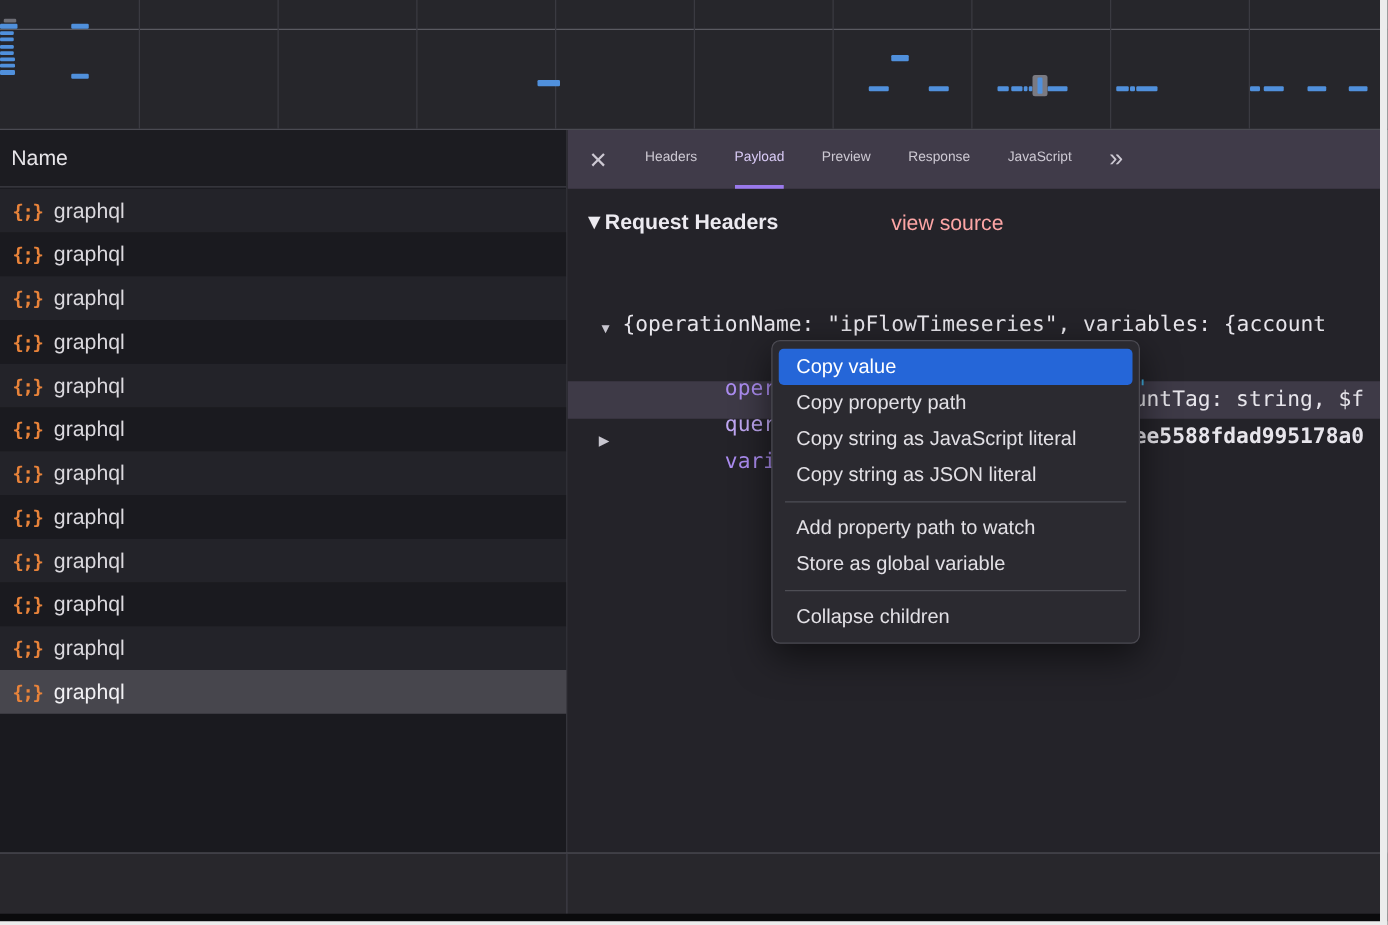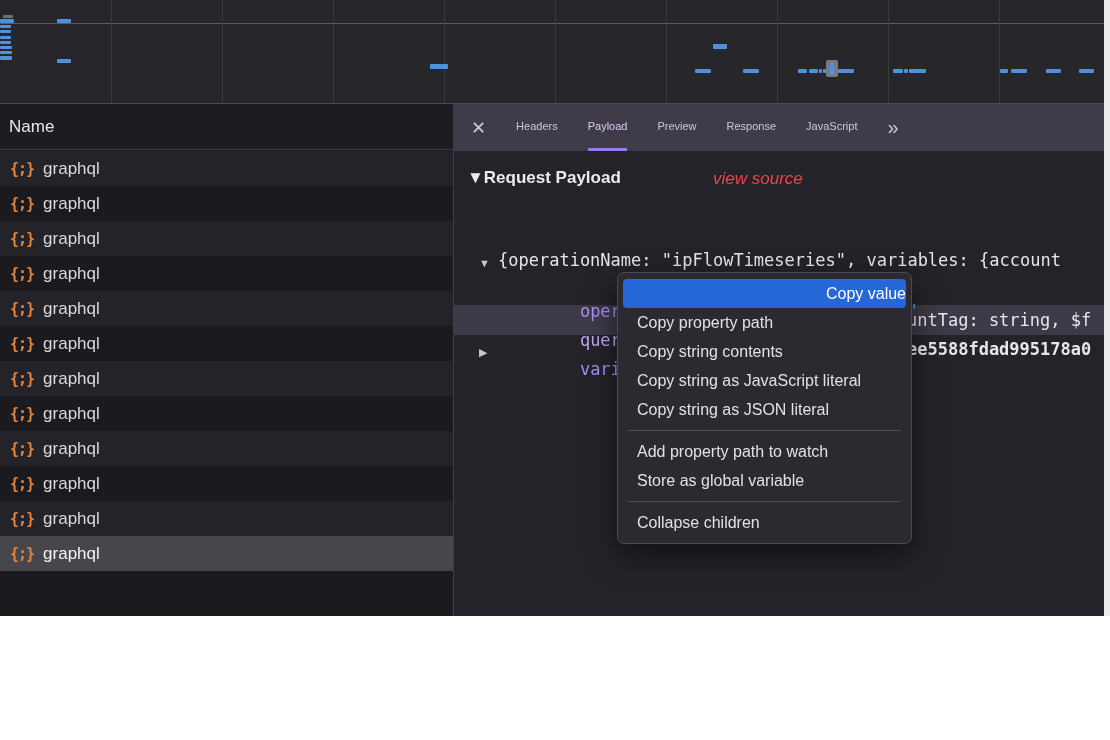--- a/index.html
+++ b/index.html
@@ -1,16 +1,16 @@
 <!DOCTYPE html>
 <html><head>
 <meta charset="utf-8">
 <style>
   html,body{margin:0;padding:0;background:#ffffff;}
-  #app{position:relative;width:1110px;height:616px;background:#26262b;overflow:hidden;
+  #app{position:relative;width:1110px;height:740px;background:#26262b;overflow:hidden;
        font-family:"Liberation Sans",sans-serif;-webkit-font-smoothing:antialiased;}
   
   #overview{position:absolute;left:0;top:0;width:1110px;height:103px;background:#26262b;border-bottom:1px solid #4a4a52;}
   .gridline{position:absolute;top:0;width:1px;height:103px;background:#3a3a41;}
   #overview-hline{position:absolute;left:0;top:23px;width:1110px;height:1px;background:#5a5a61;}
   .ov-bar{position:absolute;border-radius:1px;}
   #ov-marker{position:absolute;background:#7a7a82;border-radius:2px;}
   #ov-marker-inner{position:absolute;border-radius:1px;}
   
   #name-panel{position:absolute;left:0;top:104px;width:453px;height:578px;background:#1a1a1f;border-right:1px solid #3e3e46;}
@@ -24,32 +24,32 @@
   .json-icon{font-family:"DejaVu Sans Mono",monospace;font-weight:bold;font-size:15px;color:#e8833a;letter-spacing:-1px;}
   
   #detail-panel{position:absolute;left:454px;top:104px;width:650px;height:578px;background:#242329;overflow:hidden;}
   #tabbar{position:absolute;left:0;top:0;width:100%;height:47px;background:#403b49;display:flex;align-items:center;gap:30px;padding-left:17px;box-sizing:border-box;}
   #close-x{font-size:18px;color:#cdc9d3;cursor:pointer;}
   .tab{font-size:11px;color:#cdc9d3;height:47px;line-height:44px;box-sizing:border-box;border-bottom:3px solid transparent;cursor:pointer;}
   .tab.active{color:#d9cbf6;border-bottom-color:#9a79ec;}
   #tab-overflow{font-size:20px;color:#cdc9d3;letter-spacing:-2px;cursor:pointer;}
   #payload{position:absolute;left:0;top:47px;width:100%;height:531px;}
   #section-hdr{position:absolute;left:13px;top:17px;font-size:17px;font-weight:bold;color:#eceaf0;}
-  #view-source{position:absolute;left:259px;top:18px;font-size:17px;color:#ef4444;cursor:pointer;font-style:italic;}
+  #view-source{position:absolute;left:259px;top:18px;font-size:17px;color:#fca5a5;cursor:pointer;}
   .code{font-family:"DejaVu Sans Mono",monospace;font-size:17px;white-space:pre;}
   .tree-marker{position:absolute;font-size:11px;color:#c8c6cf;}
   .k{color:#ab8cf0;}
   .v-str{color:#41b2e5;}
   .v-plain{color:#e7e5eb;}
   #query-strip{position:absolute;left:0;top:154px;width:100%;height:30px;background:#3e3a47;}
   
   #context-menu{position:absolute;left:617px;top:272px;width:293px;background:#2b2a30;border:1px solid #4b4a52;border-radius:7px;
                 box-shadow:0 10px 30px rgba(0,0,0,.55);padding:6px 0;z-index:50;}
   .menu-item{height:29px;line-height:29px;padding-left:19px;font-size:16px;color:#e2e0e5;cursor:pointer;}
-  .menu-item.highlighted{margin:0 5px;padding-left:14px;border-radius:4px;background:#2566d8;color:#ffffff;text-align:right;}
+  .menu-item.highlighted{margin:0 5px;padding-left:14px;border-radius:4px;background:#2566d8;color:#ffffff;}
   .menu-sep{height:1px;background:#4e4e55;margin:6px 10px;}
   
   #footer-divider{position:absolute;left:0;top:682px;width:1110px;height:1px;background:#56565e;}
   #footer{position:absolute;left:0;top:683px;width:1110px;height:48px;background:#28272c;}
   #footer-vline{position:absolute;left:453px;top:0;width:1px;height:48px;background:#3e3e46;}
   #bottom-black{position:absolute;left:0;top:731px;width:1110px;height:6px;background:#0a0a0c;}
   #bottom-white{position:absolute;left:0;top:737px;width:1110px;height:3px;background:#ececec;}
   #right-white{position:absolute;left:1104px;top:0;width:6px;height:740px;background:#ececec;z-index:60;}
 </style>
 </head>
@@ -163,21 +163,21 @@
           <span class="tab">Response</span>
           <span class="tab">JavaScript</span>
         </span>
       <span id="tab-overflow">»</span>
     </div>
 
     <div id="payload">
       <div id="query-strip"></div>
 
       <div id="section-hdr">
-        <span>▼</span><span>Request Payload</span>
+        <span>▼</span><span>Request Headers</span>
       </div>
       <div id="view-source">view source</div>
 
       <div class="tree-marker" style="left:25px;top:106px;">▼</div>
       <div class="code v-plain" style="position:absolute;left:44px;top:99px;">{operationName: "ipFlowTimeseries", variables: {account</div>
 
       <div class="code" style="position:absolute;left:44px;top:130px;">
         <span class="k">operationName:</span><span class="v-str"> "ipFlowTimeseries"</span>
       </div>
 
@@ -190,21 +190,20 @@
       <div class="code" style="position:absolute;left:44px;top:188px;">
         <span class="k">variables</span>
       </div>
       <div class="code v-plain" style="position:absolute;left:453px;top:188px;font-weight:bold;">ee5588fdad995178a0</div>
     </div>
   </div>
 
   <div id="context-menu">
       <div class="menu-item highlighted">Copy value</div>
       <div class="menu-item">Copy property path</div>
-      <div class="menu-item">Copy string contents</div>
       <div class="menu-item">Copy string as JavaScript literal</div>
       <div class="menu-item">Copy string as JSON literal</div>
       <div class="menu-sep"></div>
       <div class="menu-item">Add property path to watch</div>
       <div class="menu-item">Store as global variable</div>
       <div class="menu-sep"></div>
       <div class="menu-item">Collapse children</div>
     </div>
 
   <div id="footer-divider"></div>

